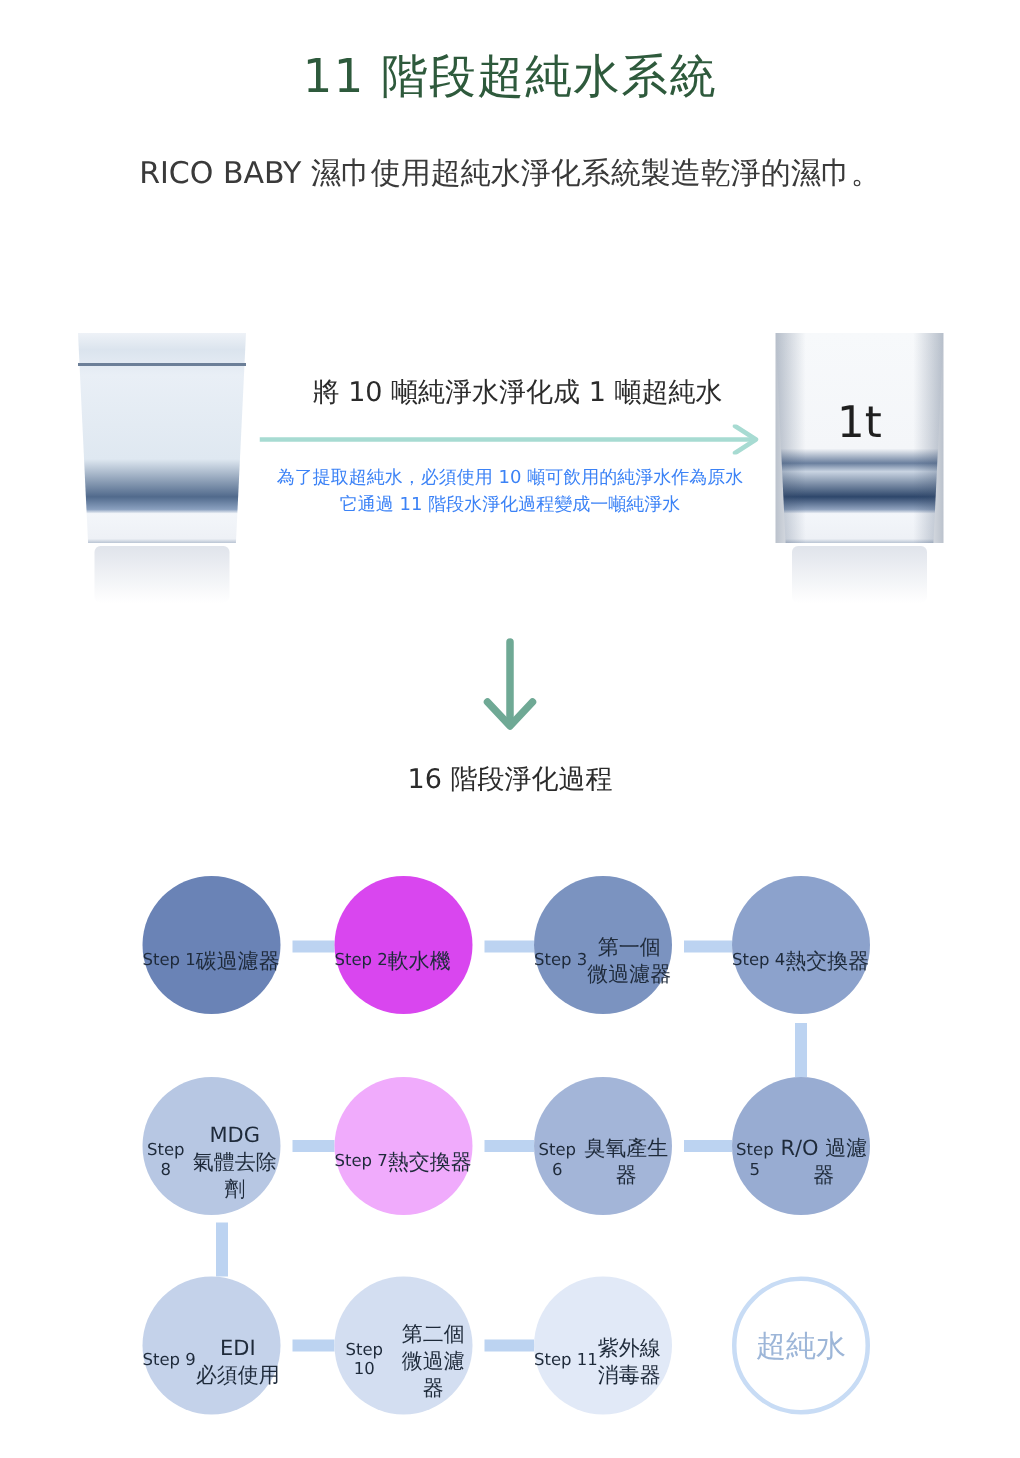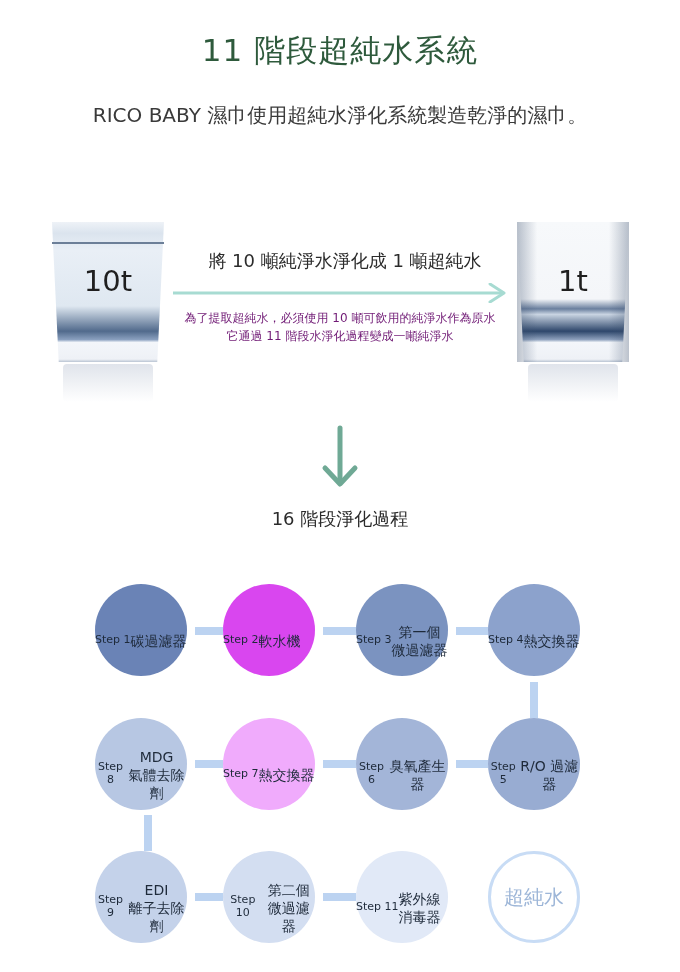--- a/index.html
+++ b/index.html
@@ -21,21 +21,21 @@
     .g-left .body { background:
         linear-gradient(to bottom, #eef2f7 0%, #dbe4ee 8%, #e9eff6 20%, #dfe8f1 60%, #516a8c 78%, #8aa0bf 84%, #f3f6fa 86%, #eef1f6 98%, #b9c4d3 100%); }
     .g-left .line { position:absolute; left:0; top:20px; width:112px; height:2px; background:#6c7f98; }
     .g-right .body { background:
         linear-gradient(to bottom, #f7f9fb 0%, #f4f6f9 55%, #6a7f9e 62%, #c9d4e2 66%, #2e476b 78%, #8ea1bd 84%, #f3f6fa 86%, #eef1f6 98%, #b9c4d3 100%); }
     .g-right .sidefade { position:absolute; left:0; top:0; width:112px; height:140px;
         background:linear-gradient(to right, rgba(60,80,110,.35), rgba(255,255,255,0) 18%, rgba(255,255,255,0) 82%, rgba(60,80,110,.35)); }
 
     .flow-main { left:160px; width:370px; top:249px; text-align:center; font-size:18px; color:#2b2b2b; }
     .flow-arrow { left:173px; top:283px; width:336px; height:20px; }
-    .flow-note { left:150px; width:380px; top:309px; text-align:center; font-size:12px; line-height:18px; color:#701a75; }
+    .flow-note { left:150px; width:380px; top:309px; text-align:center; font-size:12px; line-height:18px; color:#3b82f6; }
 
     .down-arrow { left:320px; top:424px; width:40px; height:66px; }
     .process-title { left:0; width:680px; top:507px; text-align:center; font-size:18px; color:#2b2b2b; }
 
     
     .step { position:absolute; width:92px; height:92px; border-radius:50%;
             display:flex; flex-direction:row; align-items:center; justify-content:flex-start;
             box-sizing:border-box; padding-top:22px; text-align:center; }
     .step .sn { font-size:11px; color:#1e2a3a; margin-bottom:4px; }
     .step .sl { font-size:14px; color:#1e2a3a; line-height:18px; white-space:pre-line; }
@@ -47,21 +47,20 @@
   </style>
 </head>
 <body>
 
 <div class="abs title">11 階段超純水系統</div>
 <div class="abs subtitle">RICO BABY 濕巾使用超純水淨化系統製造乾淨的濕巾。</div>
 
 <div class="abs glass g-left" style="left:52px; top:222px;">
   <div class="body"></div>
   <div class="line"></div>
-  <div class="label">10t</div>
   <div class="reflect"></div>
 </div>
 
 <div class="abs glass g-right" style="left:517px; top:222px;">
   <div class="body"></div>
   <div class="sidefade"></div>
   <div class="label">1t</div>
   <div class="reflect"></div>
 </div>
 
@@ -124,21 +123,21 @@
 </div>
 <div class="step" style="left:95px; top:718px; background:#b7c7e3;">
   <div class="sn">Step 8</div>
   <div class="sl">MDG
 氣體去除劑</div>
 </div>
 
 <div class="step" style="left:95px; top:851px; background:#c4d2ea;">
   <div class="sn">Step 9</div>
   <div class="sl">EDI
-離子去除劑</div>
+必須使用</div>
 </div>
 <div class="step" style="left:223px; top:851px; background:#d3def1;">
   <div class="sn">Step 10</div>
   <div class="sl">第二個
 微過濾器</div>
 </div>
 <div class="step" style="left:356px; top:851px; background:#e1e9f7;">
   <div class="sn">Step 11</div>
   <div class="sl">紫外線
 消毒器</div>

